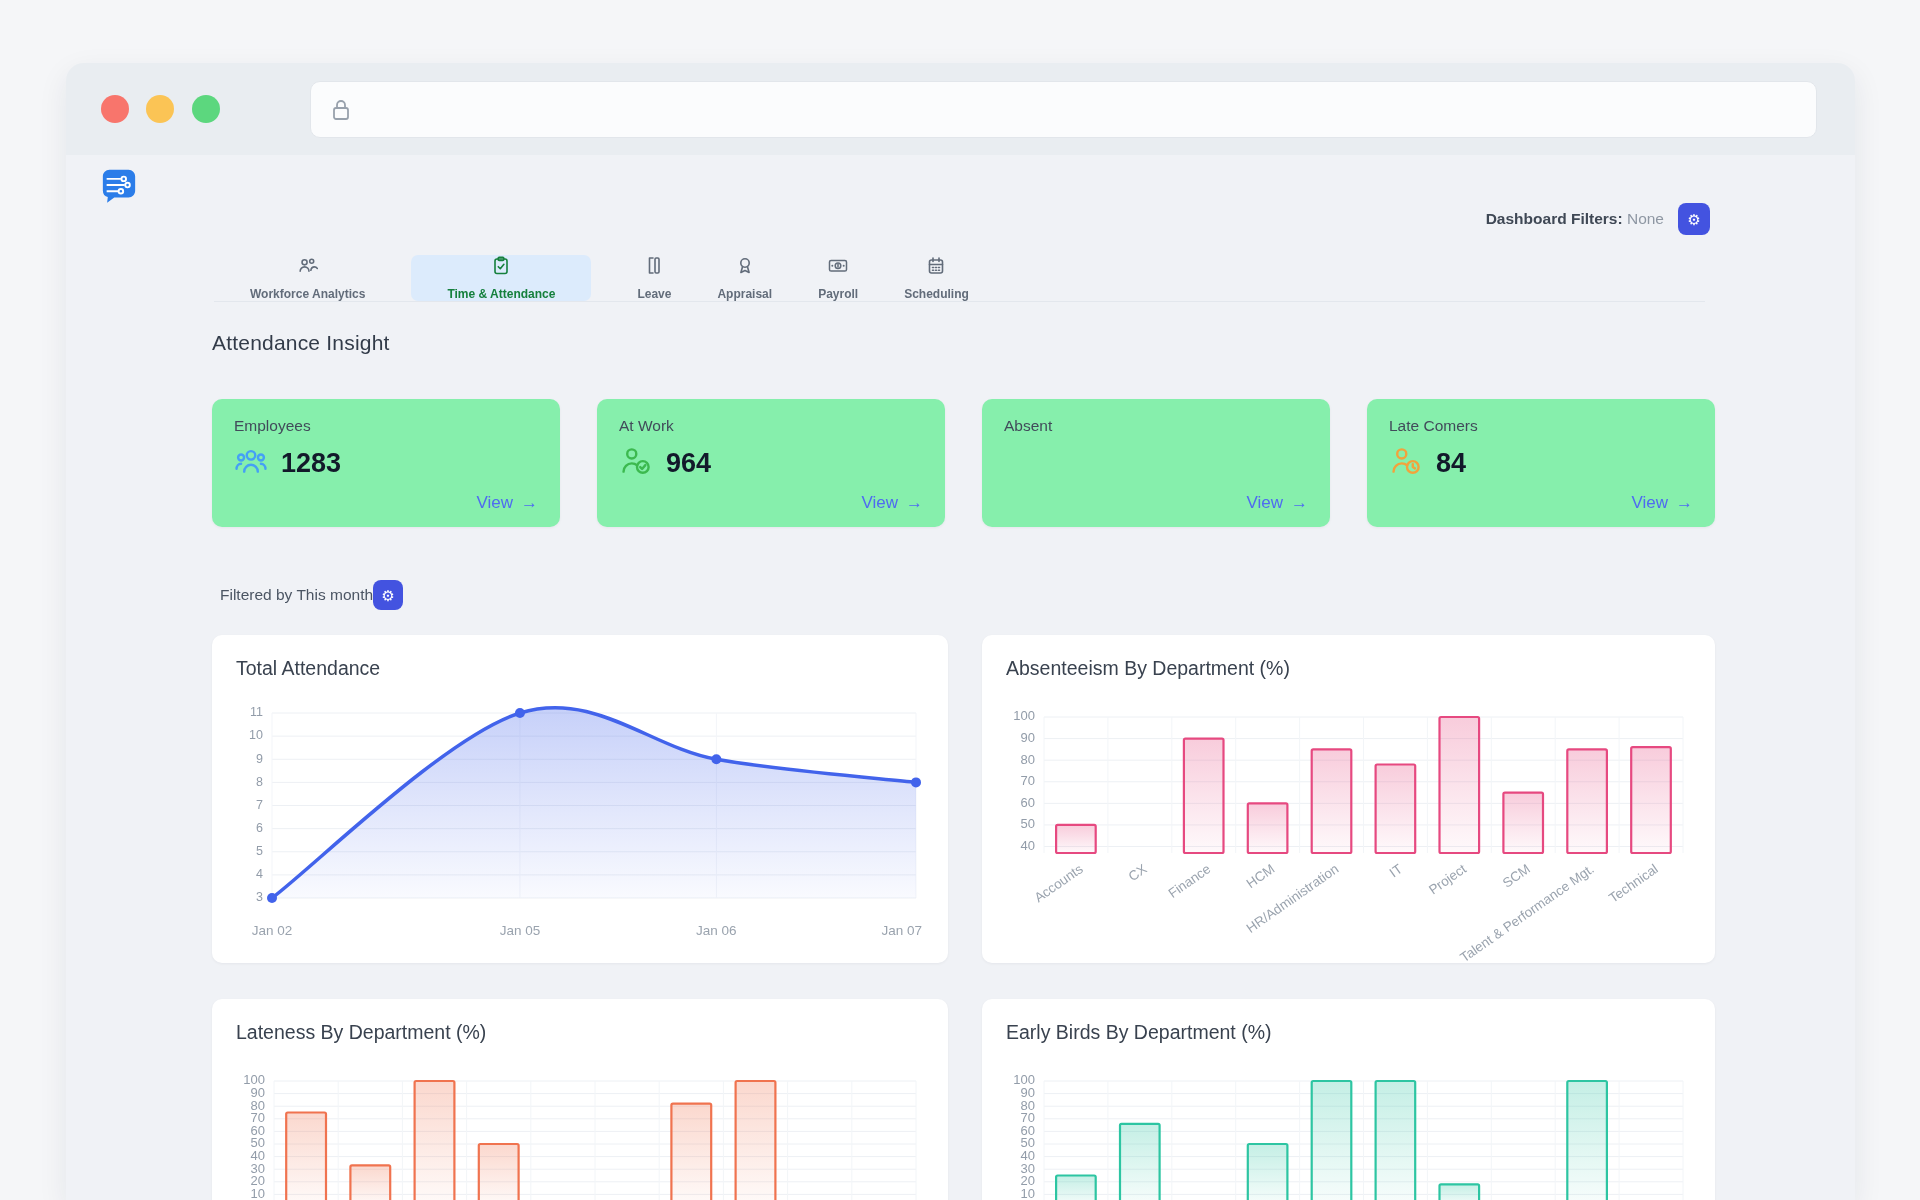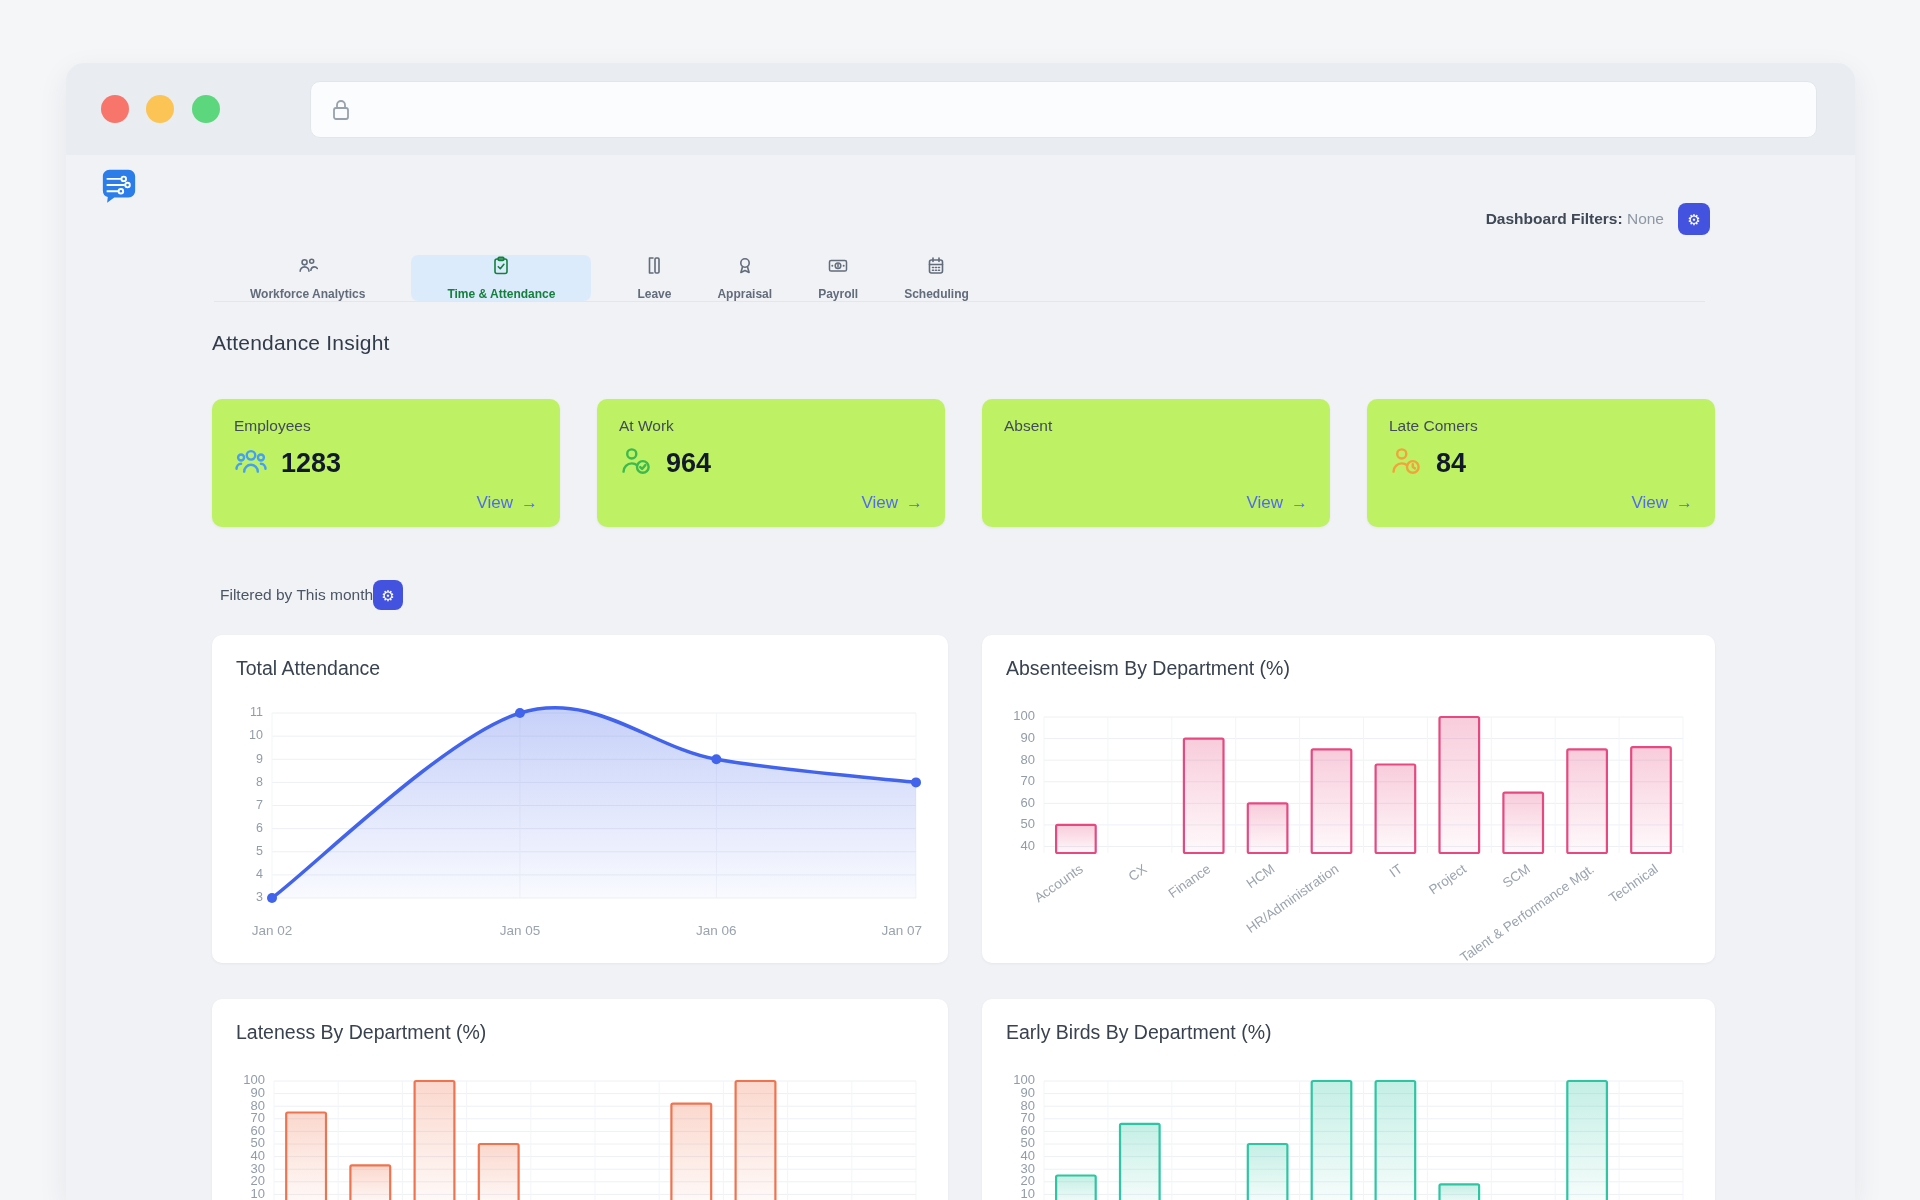--- a/index.html
+++ b/index.html
@@ -41,21 +41,21 @@
           display:flex; align-items:stretch; gap:46px; padding-left:36px;
           border-bottom:1px solid #e3e7ed; }
   .tab { display:flex; align-items:center; gap:11px; font-size:12px; font-weight:600;
          color:#626c7a; cursor:pointer; white-space:nowrap;flex-direction:column; }
   .tab .ticon { display:flex; align-items:center; }
   .tab.active { background:#dcebfc; color:#15803d; border-radius:7px; padding:0 36px; }
 
   .page-title { position:absolute; left:146px; top:176px; font-size:21px; font-weight:500; color:#323b49; letter-spacing:.2px; }
 
   
-  .card { position:absolute; top:244px; width:348px; height:128px; background:#bef264;
+  .card { position:absolute; top:244px; width:348px; height:128px; background:#86efac;
           border-radius:10px; box-shadow:0 1px 3px rgba(16,24,40,.05); padding:18px 22px; }
   .card .clabel { font-size:15.5px; color:#414b5a; }
   .card .crow { display:flex; align-items:center; gap:13px; margin-top:9px; }
   .card .cvalue { font-size:27px; font-weight:700; color:#12192а; color:#12192a; }
   .card .cview { position:absolute; right:22px; bottom:14px; font-size:17px; color:#4f6bf0;
                  background:none; border:none; cursor:pointer; display:flex; gap:8px; align-items:flex-end; }
   .c1 { left:146px; } .c2 { left:531px; } .c3 { left:916px; } .c4 { left:1301px; }
 
   .filtered-row { position:absolute; left:154px; top:424px; height:32px; display:flex; align-items:center; gap:0; }
   .filtered-text { font-size:15.5px; color:#4b5563; }

